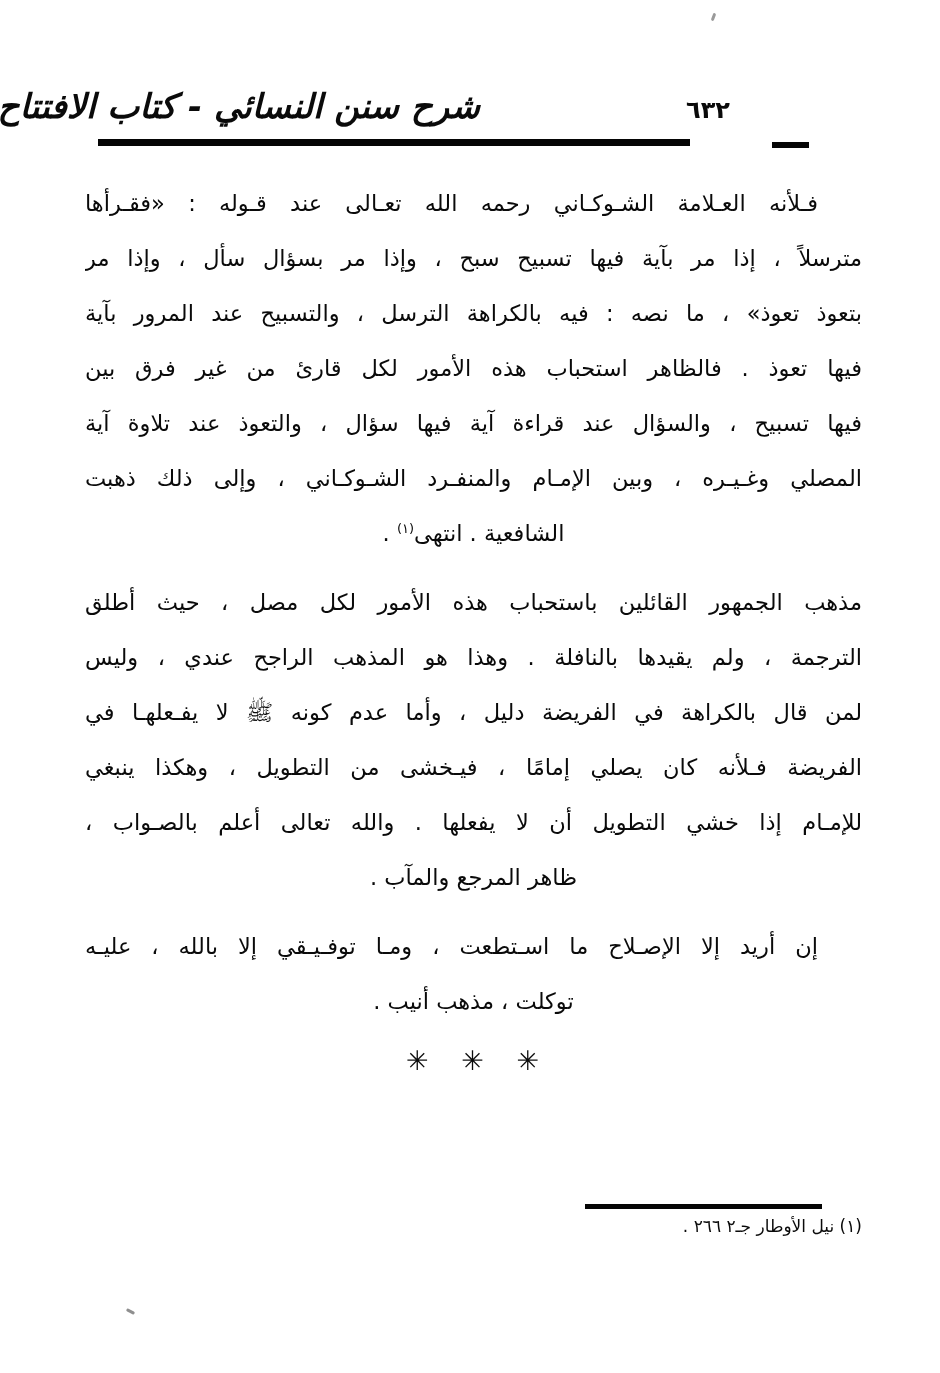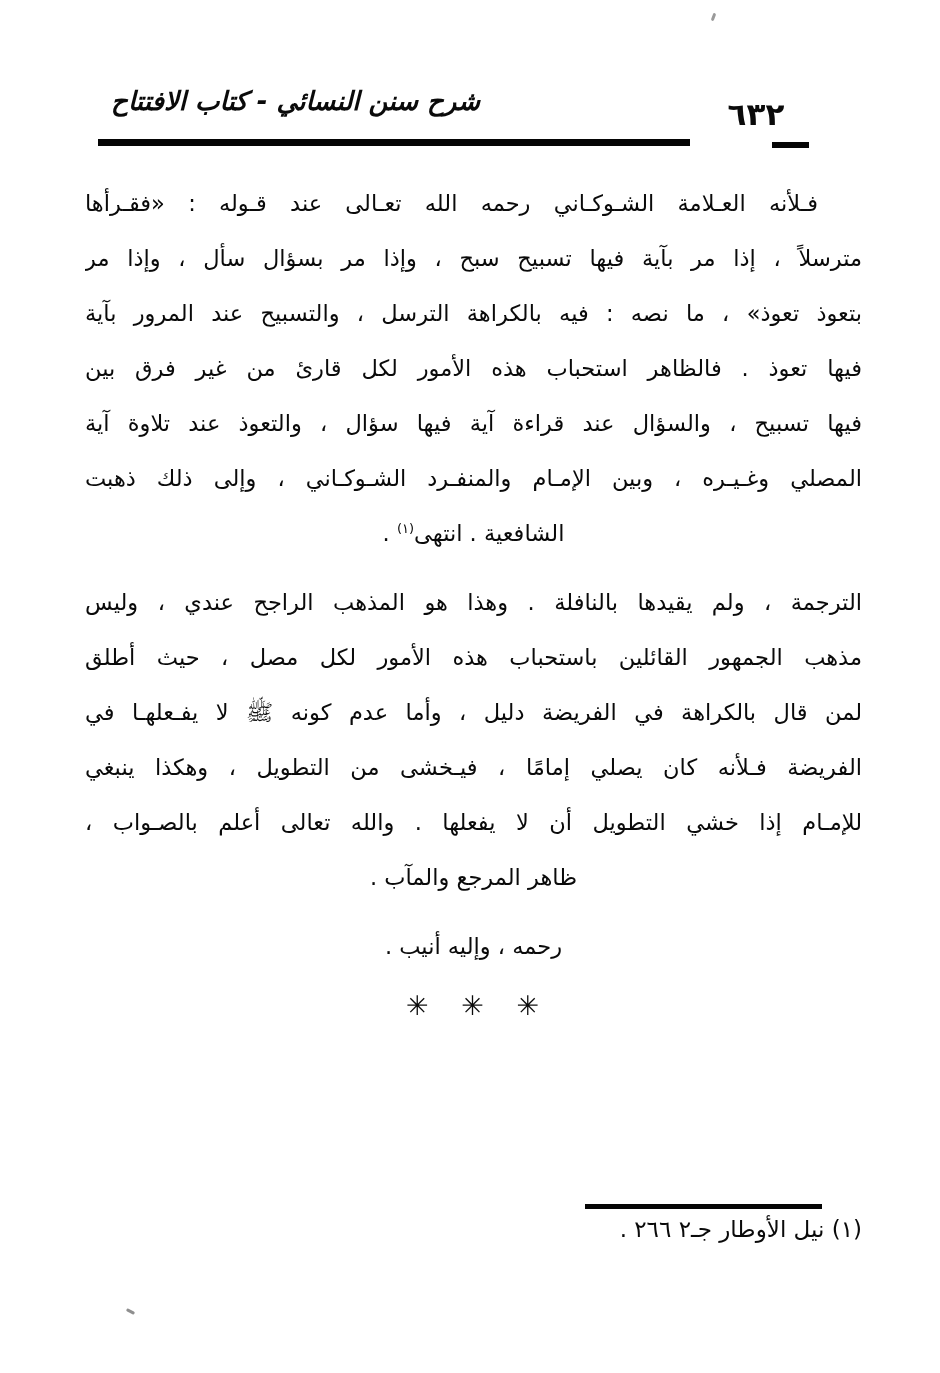--- a/index.html
+++ b/index.html
@@ -14,33 +14,32 @@
     font-family: "DejaVu Sans", sans-serif;
     overflow: hidden;
   }
   
   .running-title {
     position: absolute;
     left: 100px;
     top: 86px;
     width: 380px;
     direction: rtl;
-    font-size: 26px;
+    font-size: 34px;
     font-weight: bold;
     font-style: italic;
     letter-spacing: 0.5px;
     white-space: nowrap;
   }
   .page-number {
     position: absolute;
-    left: 718px;
+    left: 686px;
     top: 96px;
     width: 76px;
-    text-align: center;
-    font-size: 31px;
+    font-size: 24px;
     font-weight: bold;
   }
   .header-rule {
     position: absolute;
     left: 98px;
     top: 139px;
     width: 592px;
     height: 7px;
     background: #050505;
   }
@@ -101,21 +100,21 @@
     height: 5px;
     background: #050505;
   }
   .footnote {
     position: absolute;
     right: 78px;
     top: 1216px;
     width: 330px;
     direction: rtl;
     text-align: right;
-    font-size: 23px;
+    font-size: 17px;
     white-space: nowrap;
   }
   
   .speck-top {
     position: absolute;
     left: 712px;
     top: 13px;
     width: 3px;
     height: 8px;
     background: #9a9a9a;
@@ -149,30 +148,31 @@
       <div class="line first">فـلأنه العـلامة الشـوكـاني رحمه الله تعـالى عند قـوله : «فقـرأها</div>
       <div class="line">مترسلاً ، إذا مر بآية فيها تسبيح سبح ، وإذا مر بسؤال سأل ، وإذا مر</div>
       <div class="line">بتعوذ تعوذ» ، ما نصه : فيه بالكراهة الترسل ، والتسبيح عند المرور بآية</div>
       <div class="line">فيها تعوذ . فالظاهر استحباب هذه الأمور لكل قارئ من غير فرق بين</div>
       <div class="line">فيها تسبيح ، والسؤال عند قراءة آية فيها سؤال ، والتعوذ عند تلاوة آية</div>
       <div class="line">المصلي وغـيـره ، وبين الإمـام والمنفـرد الشـوكـاني ، وإلى ذلك ذهبت</div>
       <div class="line center"><span>الشافعية . انتهى</span><sup class="fn-mark">(١)</sup><span> .</span></div>
     </div>
 
     <div class="para">
+      <div class="line">مذهب الجمهور القائلين باستحباب هذه الأمور لكل مصل ، حيث أطلق</div>
       <div class="line">الترجمة ، ولم يقيدها بالنافلة . وهذا هو المذهب الراجح عندي ، وليس</div>
-      <div class="line">مذهب الجمهور القائلين باستحباب هذه الأمور لكل مصل ، حيث أطلق</div>
       <div class="line">لمن قال بالكراهة في الفريضة دليل ، وأما عدم كونه ﷺ لا يفـعلهـا في</div>
       <div class="line">الفريضة فـلأنه كان يصلي إمامًا ، فيـخشى من التطويل ، وهكذا ينبغي</div>
       <div class="line">للإمـام إذا خشي التطويل أن لا يفعلها . والله تعالى أعلم بالصـواب ،</div>
       <div class="line center">ظاهر المرجع والمآب .</div>
     </div>
 
     <div class="para">
-      <div class="line center">رحمه ، وإليه أنيب .</div>
+      <div class="line first">إن أريد إلا الإصـلاح ما اسـتطعت ، ومـا توفـيـقي إلا بالله ، عليـه</div>
+      <div class="line center">توكلت ، مذهب أنيب .</div>
     </div>
 
     <div class="ornament">✳ ✳ ✳</div>
   </div>
 
   <div class="footnote-rule"></div>
   <div class="footnote">(١) نيل الأوطار جـ٢ ٢٦٦ .</div>
 
   <div class="speck-top"></div>
   <div class="speck-bottom"></div>

